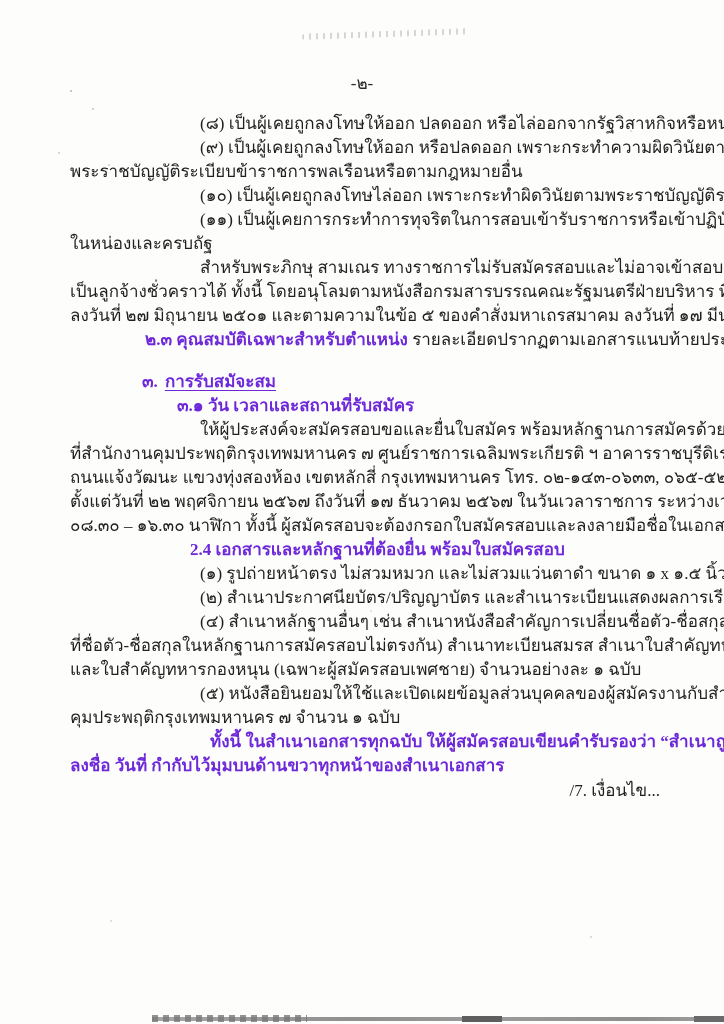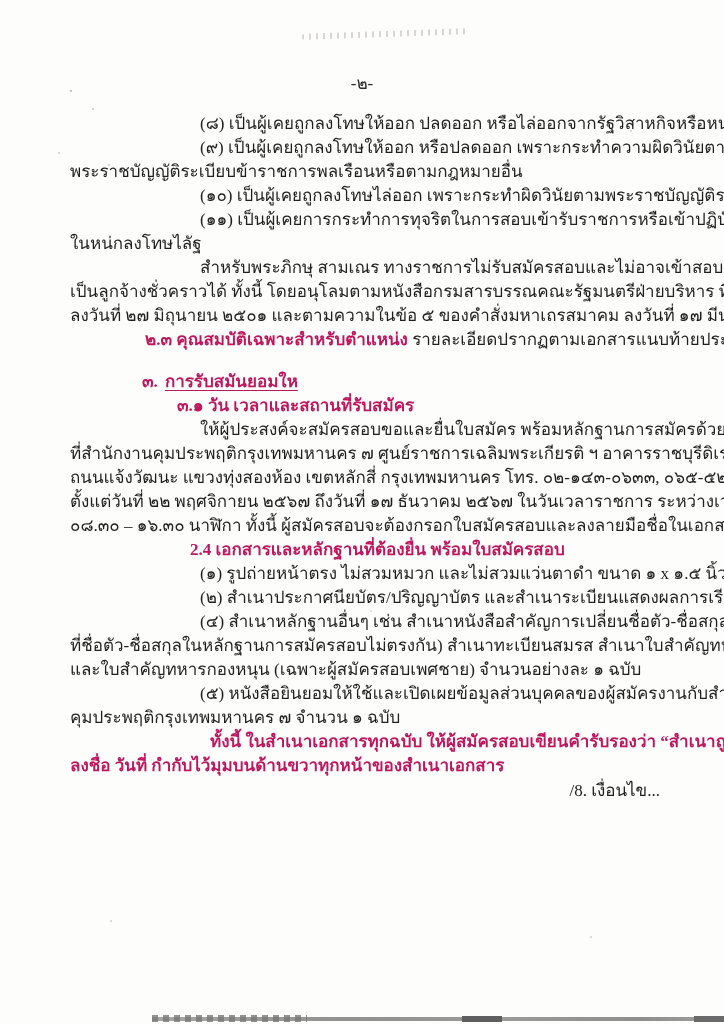--- a/index.html
+++ b/index.html
@@ -20,21 +20,21 @@
   .content{
     position:absolute;top:112px;left:70px;width:592px;
   }
   .ln{white-space:nowrap;}
   .ind-item{padding-left:130px;}
   .ind-23{padding-left:75px;}
   .ind-3{padding-left:72px;margin-top:18px;}
   .ind-31{padding-left:107px;}
   .ind-32{padding-left:120px;}
   .ind-certify{padding-left:140px;}
-  .b{font-weight:bold;color:#be185d;}
+  .b{font-weight:bold;color:#6d28d9;}
   .u{text-decoration:underline;text-underline-offset:3px;}
   .h3num{margin-right:7px;}
   .right{text-align:right;padding-right:2px;margin-top:1px;}
   
   .smudge{
     position:absolute;left:302px;top:31px;width:168px;height:6px;
     background:repeating-linear-gradient(90deg,#b3aeaa 0 2px,transparent 2px 7px);
     opacity:.5;transform:rotate(-2deg);border-radius:3px;
   }
   .speck{
@@ -76,29 +76,29 @@
 
   <div class="pageno">-๒-</div>
 
   <div class="content">
 
     <div class="ln ind-item">(๘) เป็นผู้เคยถูกลงโทษให้ออก ปลดออก หรือไล่ออกจากรัฐวิสาหกิจหรือหน่วยงานอื่นของรัฐ</div>
     <div class="ln ind-item">(๙) เป็นผู้เคยถูกลงโทษให้ออก หรือปลดออก เพราะกระทำความผิดวินัยตาม</div>
     <div class="ln">พระราชบัญญัติระเบียบข้าราชการพลเรือนหรือตามกฎหมายอื่น</div>
     <div class="ln ind-item">(๑๐) เป็นผู้เคยถูกลงโทษไล่ออก เพราะกระทำผิดวินัยตามพระราชบัญญัติระเบียบ</div>
     <div class="ln ind-item">(๑๑) เป็นผู้เคยการกระทำการทุจริตในการสอบเข้ารับราชการหรือเข้าปฏิบัติงาน</div>
-    <div class="ln">ในหน่กลงโทษไลัฐ</div>
+    <div class="ln">ในหน่องและครบถัฐ</div>
 
     <div class="ln ind-item">สำหรับพระภิกษุ สามเณร ทางราชการไม่รับสมัครสอบและไม่อาจเข้าสอบเพื่อเข้าทำงาน</div>
     <div class="ln">เป็นลูกจ้างชั่วคราวได้ ทั้งนี้ โดยอนุโลมตามหนังสือกรมสารบรรณคณะรัฐมนตรีฝ่ายบริหาร ที่ นว ๘๙/๒๕๐๑</div>
     <div class="ln">ลงวันที่ ๒๗ มิถุนายน ๒๕๐๑ และตามความในข้อ ๕ ของคำสั่งมหาเถรสมาคม ลงวันที่ ๑๗ มีนาคม ๒๕๓๘</div>
 
     <div class="ln ind-23"><span class="b">๒.๓ คุณสมบัติเฉพาะสำหรับตำแหน่ง</span><span> รายละเอียดปรากฏตามเอกสารแนบท้ายประกาศ</span></div>
 
-    <div class="ln ind-3"><span class="b h3num">๓.</span><span class="b u">การรับสมันยอมให</span></div>
+    <div class="ln ind-3"><span class="b h3num">๓.</span><span class="b u">การรับสมัจะสม</span></div>
 
     <div class="ln ind-31 b">๓.๑ วัน เวลาและสถานที่รับสมัคร</div>
 
     <div class="ln ind-item">ให้ผู้ประสงค์จะสมัครสอบขอและยื่นใบสมัคร พร้อมหลักฐานการสมัครด้วยตนเอง</div>
     <div class="ln">ที่สำนักงานคุมประพฤติกรุงเทพมหานคร ๗ ศูนย์ราชการเฉลิมพระเกียรติ ฯ อาคารราชบุรีดิเรกฤทธิ์ ชั้น ๕</div>
     <div class="ln">ถนนแจ้งวัฒนะ แขวงทุ่งสองห้อง เขตหลักสี่ กรุงเทพมหานคร โทร. ๐๒-๑๔๓-๐๖๓๓, ๐๖๕-๕๒๔-๒๖๓๖</div>
     <div class="ln">ตั้งแต่วันที่ ๒๒ พฤศจิกายน ๒๕๖๗ ถึงวันที่ ๑๗  ธันวาคม ๒๕๖๗ ในวันเวลาราชการ ระหว่างเวลา</div>
     <div class="ln">๐๘.๓๐ – ๑๖.๓๐ นาฬิกา ทั้งนี้ ผู้สมัครสอบจะต้องกรอกใบสมัครสอบและลงลายมือชื่อในเอกสารการสมัครสอบ</div>
 
     <div class="ln ind-32 b">2.4 เอกสารและหลักฐานที่ต้องยื่น พร้อมใบสมัครสอบ</div>
@@ -107,21 +107,21 @@
     <div class="ln ind-item">(๒) สำเนาประกาศนียบัตร/ปริญญาบัตร และสำเนาระเบียนแสดงผลการเรียน</div>
     <div class="ln ind-item">(๔) สำเนาหลักฐานอื่นๆ เช่น สำเนาหนังสือสำคัญการเปลี่ยนชื่อตัว-ชื่อสกุล (ในกรณี</div>
     <div class="ln">ที่ชื่อตัว-ชื่อสกุลในหลักฐานการสมัครสอบไม่ตรงกัน) สำเนาทะเบียนสมรส สำเนาใบสำคัญทหารกองเกิน</div>
     <div class="ln">และใบสำคัญทหารกองหนุน (เฉพาะผู้สมัครสอบเพศชาย) จำนวนอย่างละ ๑ ฉบับ</div>
     <div class="ln ind-item">(๕) หนังสือยินยอมให้ใช้และเปิดเผยข้อมูลส่วนบุคคลของผู้สมัครงานกับสำนักงาน</div>
     <div class="ln">คุมประพฤติกรุงเทพมหานคร ๗  จำนวน ๑ ฉบับ</div>
 
     <div class="ln ind-certify b">ทั้งนี้ ในสำเนาเอกสารทุกฉบับ ให้ผู้สมัครสอบเขียนคำรับรองว่า “สำเนาถูกต้อง”</div>
     <div class="ln b">ลงชื่อ วันที่ กำกับไว้มุมบนด้านขวาทุกหน้าของสำเนาเอกสาร</div>
 
-    <div class="ln right">/8. เงื่อนไข...</div>
+    <div class="ln right">/7. เงื่อนไข...</div>
 
   </div>
 
   <div class="scan-band"></div>
   <div class="scan-band-dashes"></div>
   <div class="scan-band-dark"></div>
   <div class="scan-band-dark2"></div>
 
 </div>
 

